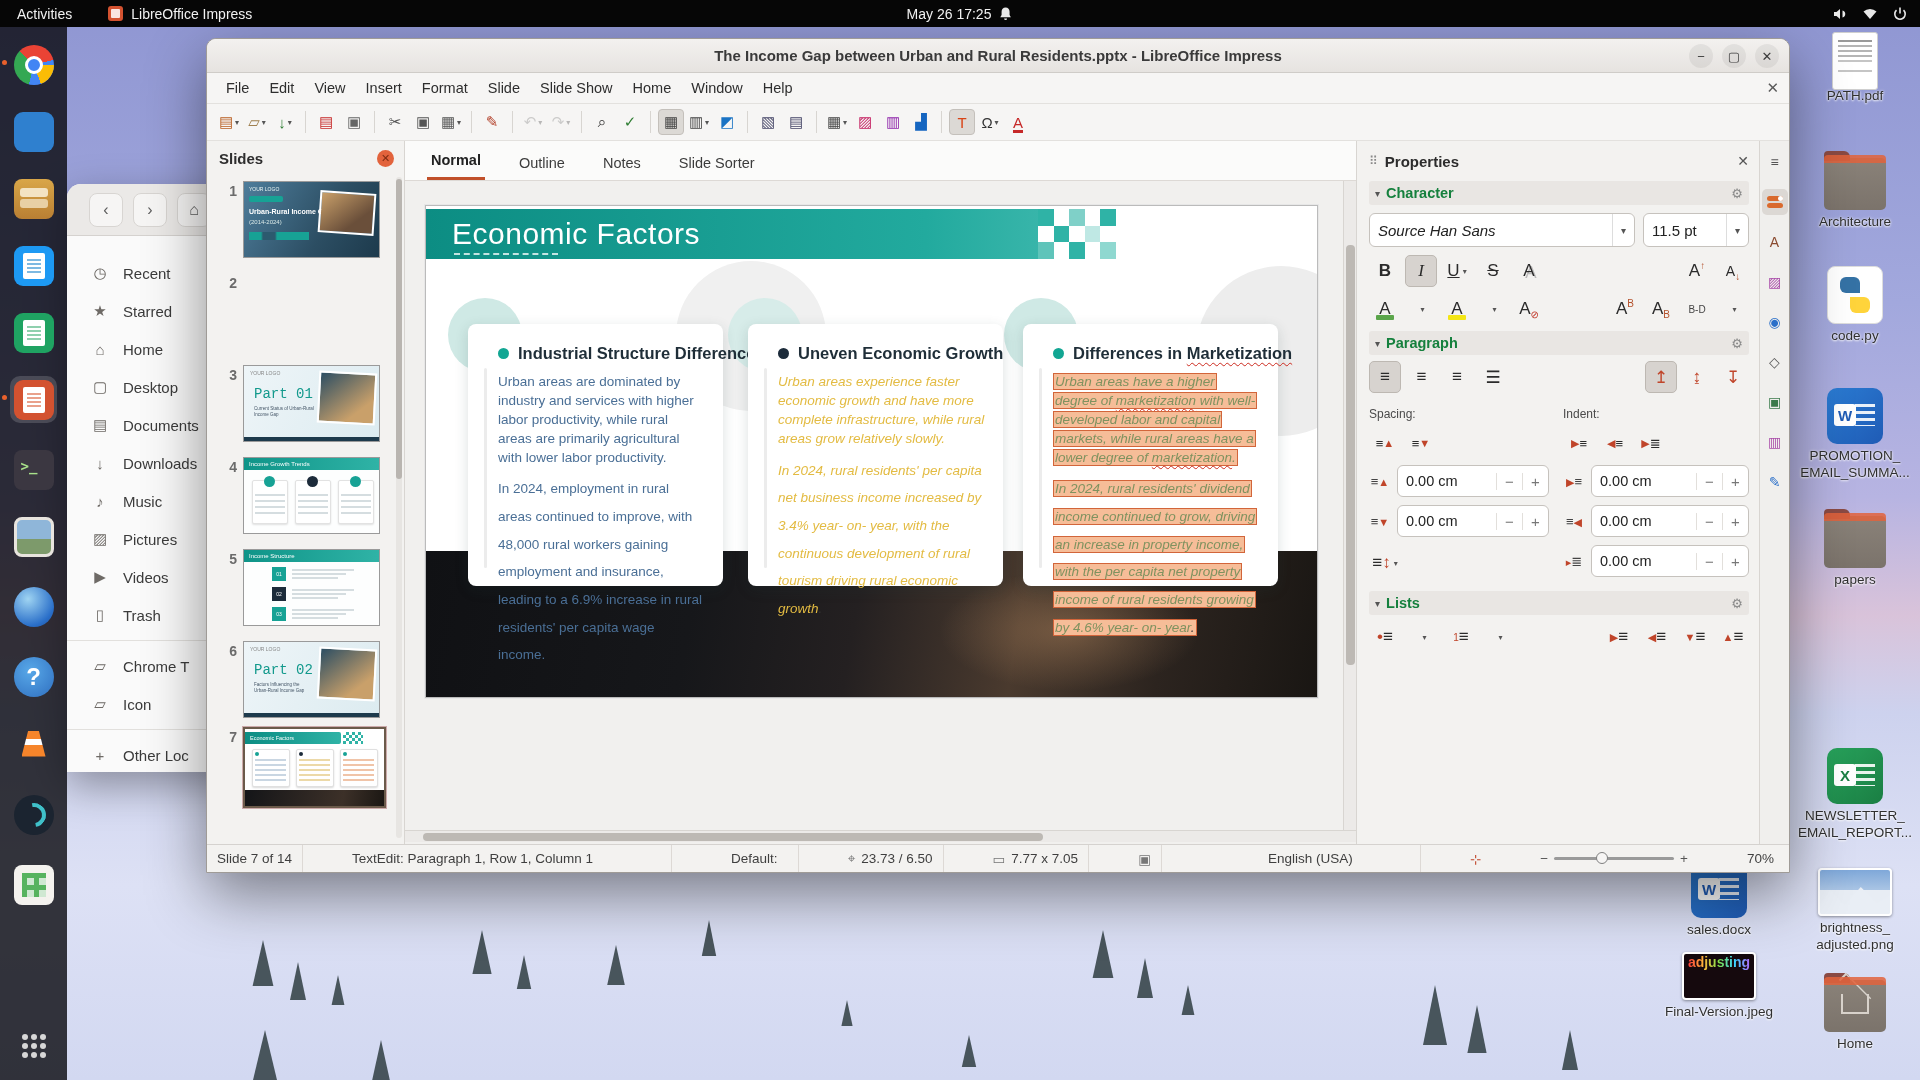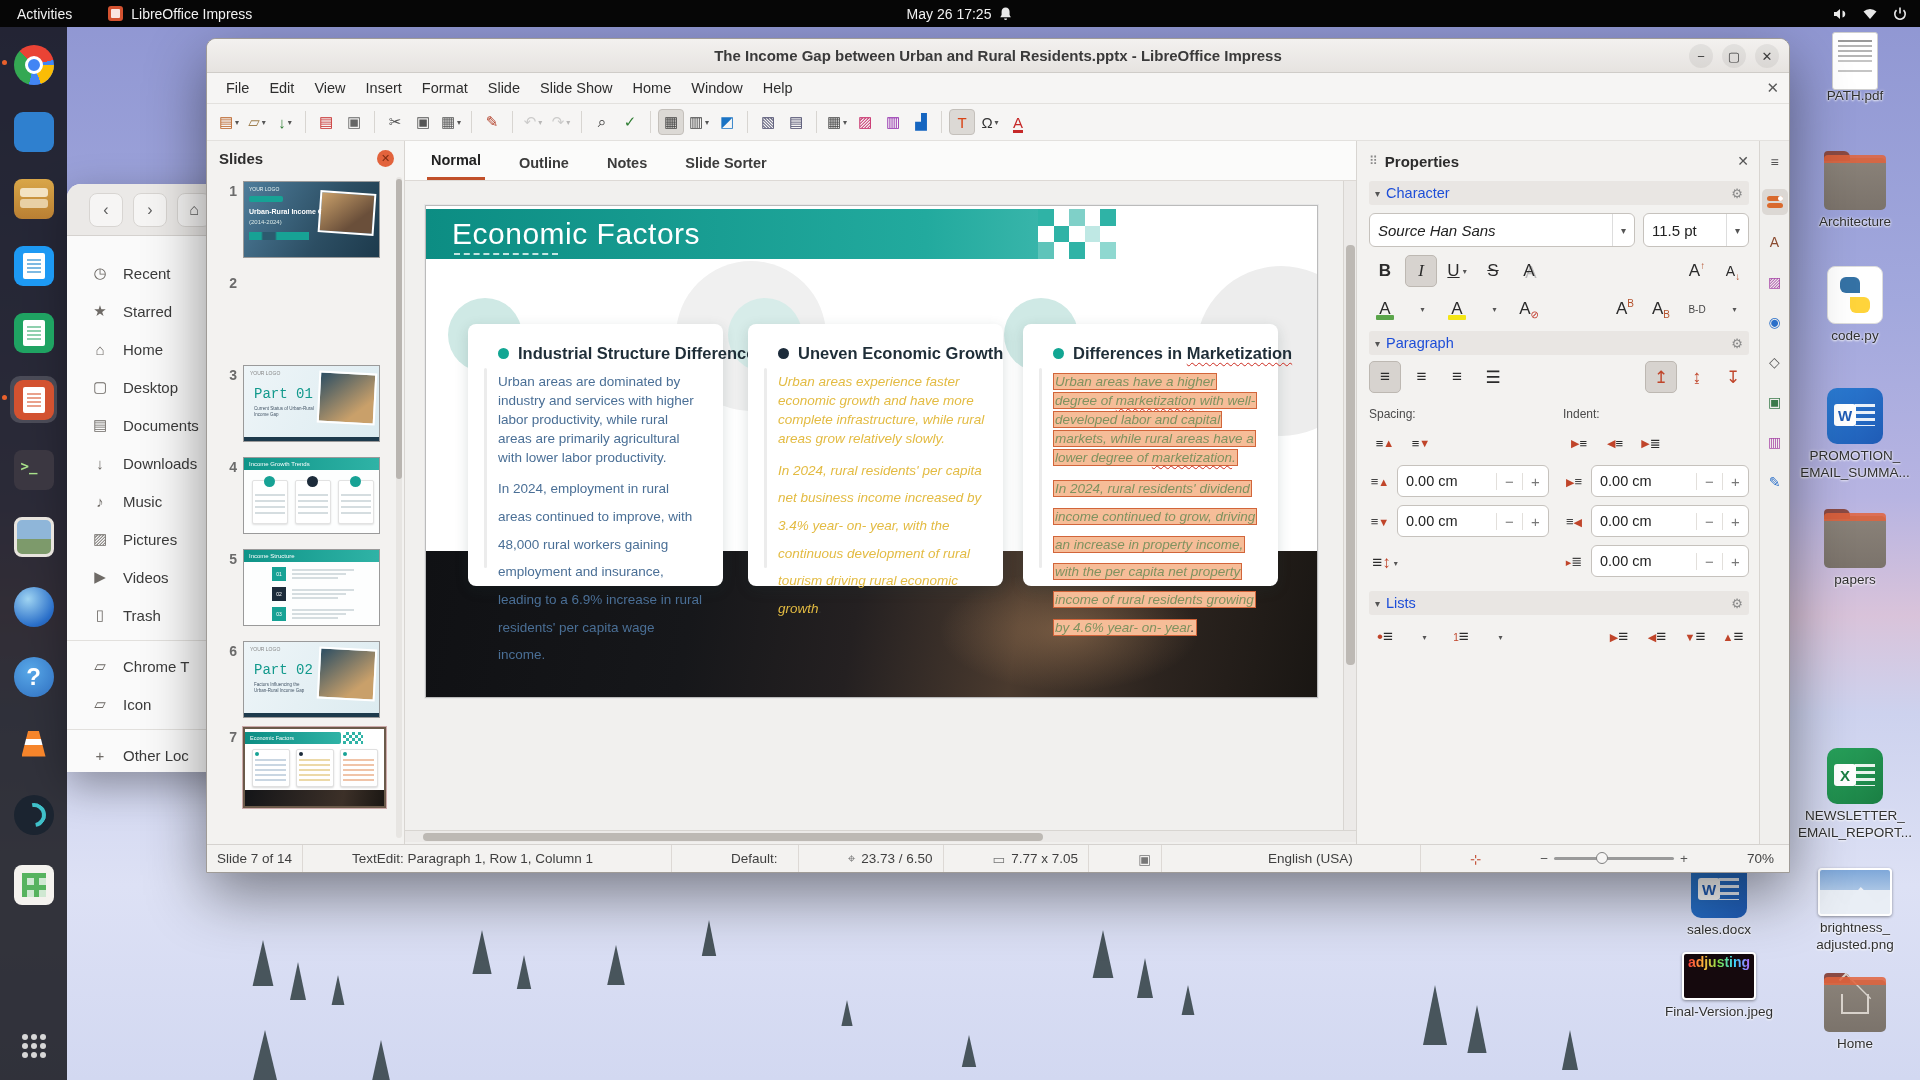--- a/index.html
+++ b/index.html
@@ -128,21 +128,21 @@
   .thumb-row { position:absolute; left:0; display:flex; gap:6px; }
   .thumb-num { width:26px; text-align:right; font-size:14px; font-weight:bold; color:#6b6b6b; padding-top:2px; }
   .thumb { width:137px; height:77px; background:#fff; border:1px solid #9a9a9a; position:relative; overflow:hidden; }
   .thumb.sel { border:2px solid #6b5a4a; outline:1px solid #caa; width:143px; height:81px; }
   .sp-scroll { position:absolute; right:2px; top:36px; bottom:6px; width:6px; background:#e7e5e2; border-radius:3px; }
   .sp-scroll .th { position:absolute; left:0; width:6px; top:2px; height:300px; background:#b9b5b0; border-radius:3px; }
 
   
   .workspace { flex:1; position:relative; background:#f1f0ee; }
   .viewtabs { height:40px; background:#fbfbfa; border-bottom:1px solid #ddd9d5; display:flex; align-items:flex-end; gap:30px; padding:0 0 0 22px; }
-  .vtab { font-size:14.5px; color:#3c3c3c; padding:9px 4px;font-weight:bold; }
+  .vtab { font-size:14.5px; color:#3c3c3c; padding:9px 4px; }
   .vtab.active { border-bottom:3px solid #c1502a; font-weight:bold; color:#222; }
   .canvas { position:absolute; left:20px; top:64px; width:893px; height:493px; background:#fff; border:1px solid #bbb; box-shadow:0 0 0 1px #e7e7e7; overflow:hidden; }
 
   .deco-circle { position:absolute; border-radius:50%; }
   .banner { position:absolute; left:0; top:3px; width:625px; height:50px; background:linear-gradient(90deg,#0c8d83,#22aa9e 80%,#3ab6ab); border-radius:0 6px 6px 0; }
   .banner .bt { position:absolute; left:26px; top:8px; font-size:30px; color:#fff; letter-spacing:.5px; }
   .banner .dash { position:absolute; left:28px; top:44px; width:104px; border-top:2px dashed rgba(255,255,255,.75); }
   .checker { position:absolute; left:612px; top:3px; width:78px; height:50px; display:grid; grid-template-columns:repeat(5,1fr); grid-template-rows:repeat(3,1fr); }
   .checker i { display:block; }
 
@@ -165,21 +165,21 @@
   .vscroll { position:absolute; right:0; top:40px; bottom:14px; width:13px; background:#eceae8; border-left:1px solid #d8d5d1; }
   .vscroll .th { position:absolute; left:2px; top:64px; width:9px; height:420px; background:#bdb9b4; border-radius:4px; }
 
   
   .props { width:403px; background:#f3f2f0; border-left:1px solid #d8d5d1; padding:6px 10px 0 12px; position:relative; font-size:14px; }
   .props-head { display:flex; align-items:center; height:28px; }
   .props-head .grip { color:#8a8a8a; letter-spacing:1px; font-size:12px; margin-right:6px; }
   .props-head .t { font-weight:bold; font-size:15px; color:#2c2c2c; flex:1; }
   .sec-bar { height:24px; background:#e9e6e3; border-radius:3px; display:flex; align-items:center; padding:0 6px; margin:6px 0; }
   .sec-bar .chev { font-size:10px; color:#555; margin-right:6px; }
-  .sec-bar .t { font-weight:normal; color:#1d4ed8; flex:1; font-size:14.5px; }
+  .sec-bar .t { font-weight:bold; color:#15803d; flex:1; font-size:14.5px; }
   .gear { color:#8a8a8a; font-size:13px; }
   .field-row { display:flex; gap:8px; margin:8px 0; }
   .combo { background:#fff; border:1px solid #c6c2bd; border-radius:6px; height:34px; display:flex; align-items:center; padding:0 8px; }
   .combo .v { flex:1; font-size:15px; color:#222; }
   .combo .dd { color:#555; font-size:10px; padding-left:8px; border-left:1px solid #ddd; height:100%; display:flex; align-items:center; }
   .font-combo { flex:1; } .size-combo { width:106px; }
   .btn-row { display:flex; align-items:center; gap:4px; margin:6px 0; }
   .fbtn { min-width:32px; height:32px; border-radius:5px; display:flex; align-items:center; justify-content:center; font-size:17px; color:#2b2b2b; position:relative; }
   .fbtn.active { background:#d7d3cf; border:1px solid #bdb8b2; }
   .fbtn .ddc { font-size:8px; color:#555; margin-left:3px; }

